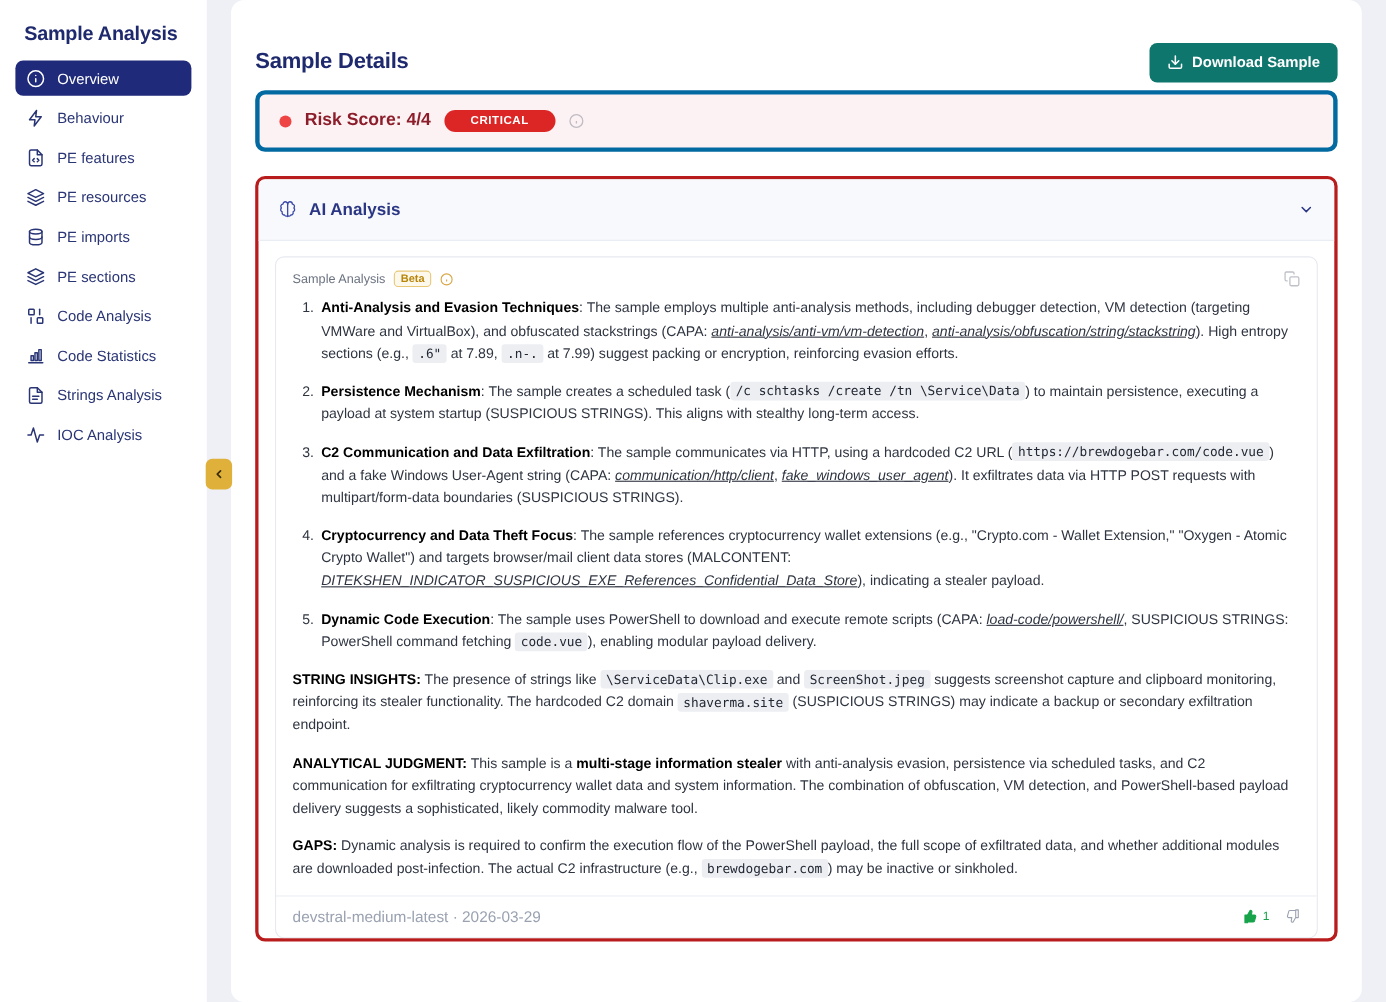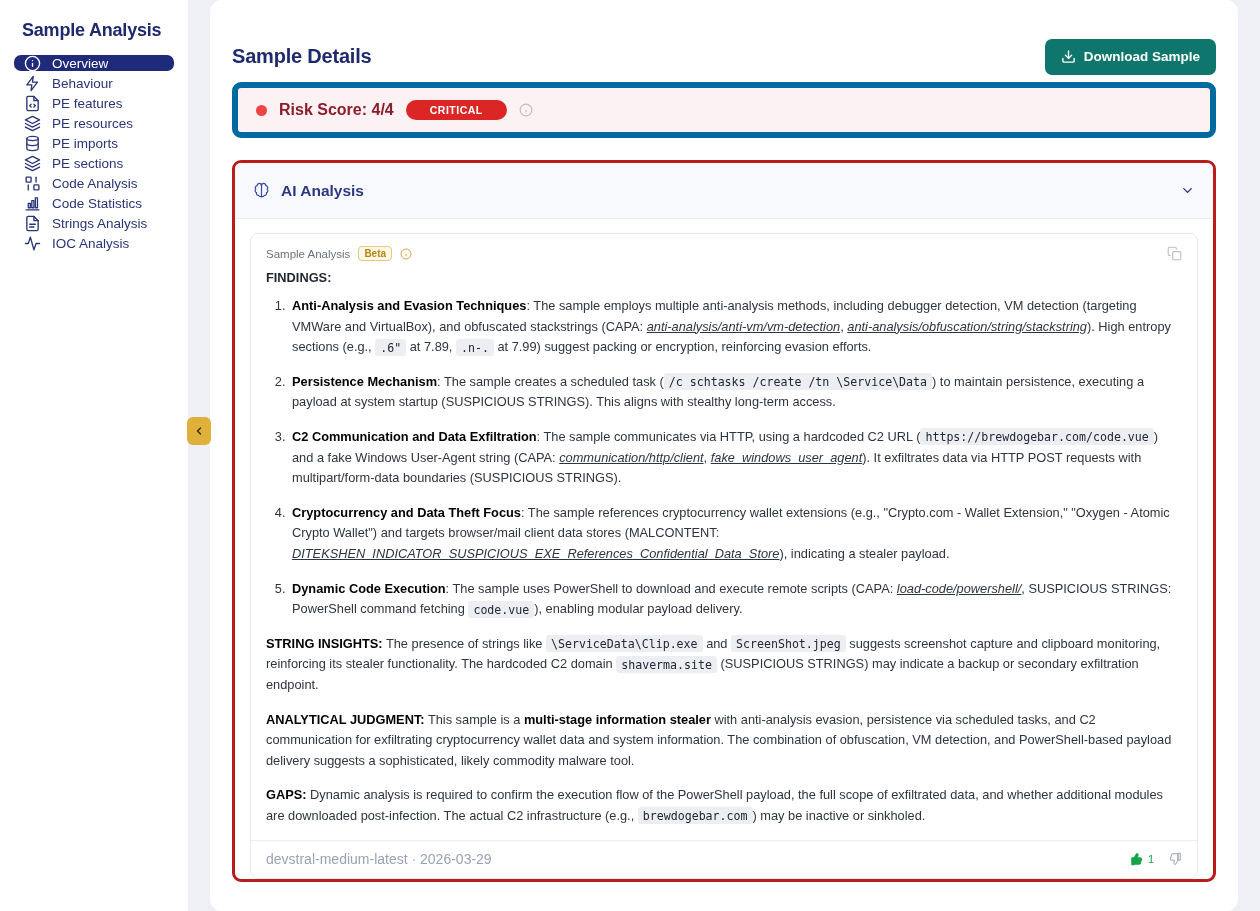--- a/index.html
+++ b/index.html
@@ -18,21 +18,21 @@
     padding: 16px 14px 0 14px;
     position: relative;
   }
   .sidebar-title {
     font-size: 18px; font-weight: bold; color: #1f2a6e;
     padding: 4px 0 14px 8px; letter-spacing: -0.2px;
   }
   .nav { display: flex; flex-direction: column; gap: 4px; }
   .nav-item {
     display: flex; align-items: center; gap: 11px;
-    height: 16px; padding: 0 10px; border-radius: 7px;
+    height: 32px; padding: 0 10px; border-radius: 7px;
     color: #2a3575; font-size: 13.5px; cursor: pointer;
   }
   .nav-item.active { background: #1f2a7a; color: #ffffff; }
   .nav-item .ico { width: 17px; height: 17px; display: inline-flex; align-items: center; justify-content: center; flex: 0 0 17px; }
   .nav-item .ico svg { width: 17px; height: 17px; display: block; }
 
   
   .collapse-handle {
     position: absolute; left: 187px; top: 417px;
     width: 24px; height: 28px; border-radius: 6px;
@@ -60,21 +60,21 @@
     display: inline-flex; align-items: center; gap: 8px;
     background: #0f766e; color: #fff; border: none;
     border-radius: 7px; padding: 0 16px; height: 36px;
     font-size: 13.5px; font-weight: bold; cursor: pointer;
     font-family: "Liberation Sans", sans-serif;
   }
   .dl-btn svg { width: 15px; height: 15px; }
 
   
   .risk-banner {
-    background: #fdf2f3; border: 6px solid #0369a1; border-radius: 9px;
+    background: #fdf2f3; border: 4px solid #0369a1; border-radius: 9px;
     height: 56px; display: flex; align-items: center; gap: 12px;
     padding: 0 18px; margin-top: 10px;
   }
   .risk-dot { width: 11px; height: 11px; border-radius: 50%; background: #ef4444; flex: 0 0 11px; }
   .risk-text { font-size: 16px; font-weight: bold; color: #8c1d2a; }
   .pill-critical {
     background: #dc2626; color: #fff; font-size: 10.5px; font-weight: bold;
     letter-spacing: 0.5px; border-radius: 999px; padding: 4px 24px;
   }
   .info-circle { width: 14px; height: 14px; opacity: .55; }
@@ -318,21 +318,20 @@
                   </svg>
               </div>
               <span class="copy-btn">
                 <svg viewBox="0 0 24 24" fill="none" stroke="#8a8f9c" stroke-width="1.9" stroke-linecap="round" stroke-linejoin="round">
                     <rect x="9" y="9" width="13" height="13" rx="2" ry="2"></rect>
                     <path d="M5 15H4a2 2 0 0 1-2-2V4a2 2 0 0 1 2-2h9a2 2 0 0 1 2 2v1"></path>
                   </svg>
               </span>
             </div>
 
-            <div class="findings-head">FINDINGS:</div>
             <ol class="findings" id="findings">
                 <li><b>Anti-Analysis and Evasion Techniques</b>: The sample employs multiple anti-analysis methods, including debugger detection, VM detection (targeting VMWare and VirtualBox), and obfuscated stackstrings (CAPA: <i>anti-analysis/anti-vm/vm-detection</i>, <i>anti-analysis/obfuscation/string/stackstring</i>). High entropy sections (e.g., <code>.6"</code> at 7.89, <code>.n-.</code> at 7.99) suggest packing or encryption, reinforcing evasion efforts.</li>
                 <li><b>Persistence Mechanism</b>: The sample creates a scheduled task (<code>/c schtasks /create /tn \Service\Data</code>) to maintain persistence, executing a payload at system startup (SUSPICIOUS STRINGS). This aligns with stealthy long-term access.</li>
                 <li><b>C2 Communication and Data Exfiltration</b>: The sample communicates via HTTP, using a hardcoded C2 URL (<code>https://brewdogebar.com/code.vue</code>) and a fake Windows User-Agent string (CAPA: <i>communication/http/client</i>, <i>fake_windows_user_agent</i>). It exfiltrates data via HTTP POST requests with multipart/form-data boundaries (SUSPICIOUS STRINGS).</li>
                 <li><b>Cryptocurrency and Data Theft Focus</b>: The sample references cryptocurrency wallet extensions (e.g., "Crypto.com - Wallet Extension," "Oxygen - Atomic Crypto Wallet") and targets browser/mail client data stores (MALCONTENT: <i>DITEKSHEN_INDICATOR_SUSPICIOUS_EXE_References_Confidential_Data_Store</i>), indicating a stealer payload.</li>
                 <li><b>Dynamic Code Execution</b>: The sample uses PowerShell to download and execute remote scripts (CAPA: <i>load-code/powershell/</i>, SUSPICIOUS STRINGS: PowerShell command fetching <code>code.vue</code>), enabling modular payload delivery.</li>
               </ol>
             <div id="paras">
                 <div class="para"><b>STRING INSIGHTS:</b> The presence of strings like <code>\ServiceData\Clip.exe</code> and <code>ScreenShot.jpeg</code> suggests screenshot capture and clipboard monitoring, reinforcing its stealer functionality. The hardcoded C2 domain <code>shaverma.site</code> (SUSPICIOUS STRINGS) may indicate a backup or secondary exfiltration endpoint.</div>
                 <div class="para"><b>ANALYTICAL JUDGMENT:</b> This sample is a <b>multi-stage information stealer</b> with anti-analysis evasion, persistence via scheduled tasks, and C2 communication for exfiltrating cryptocurrency wallet data and system information. The combination of obfuscation, VM detection, and PowerShell-based payload delivery suggests a sophisticated, likely commodity malware tool.</div>

